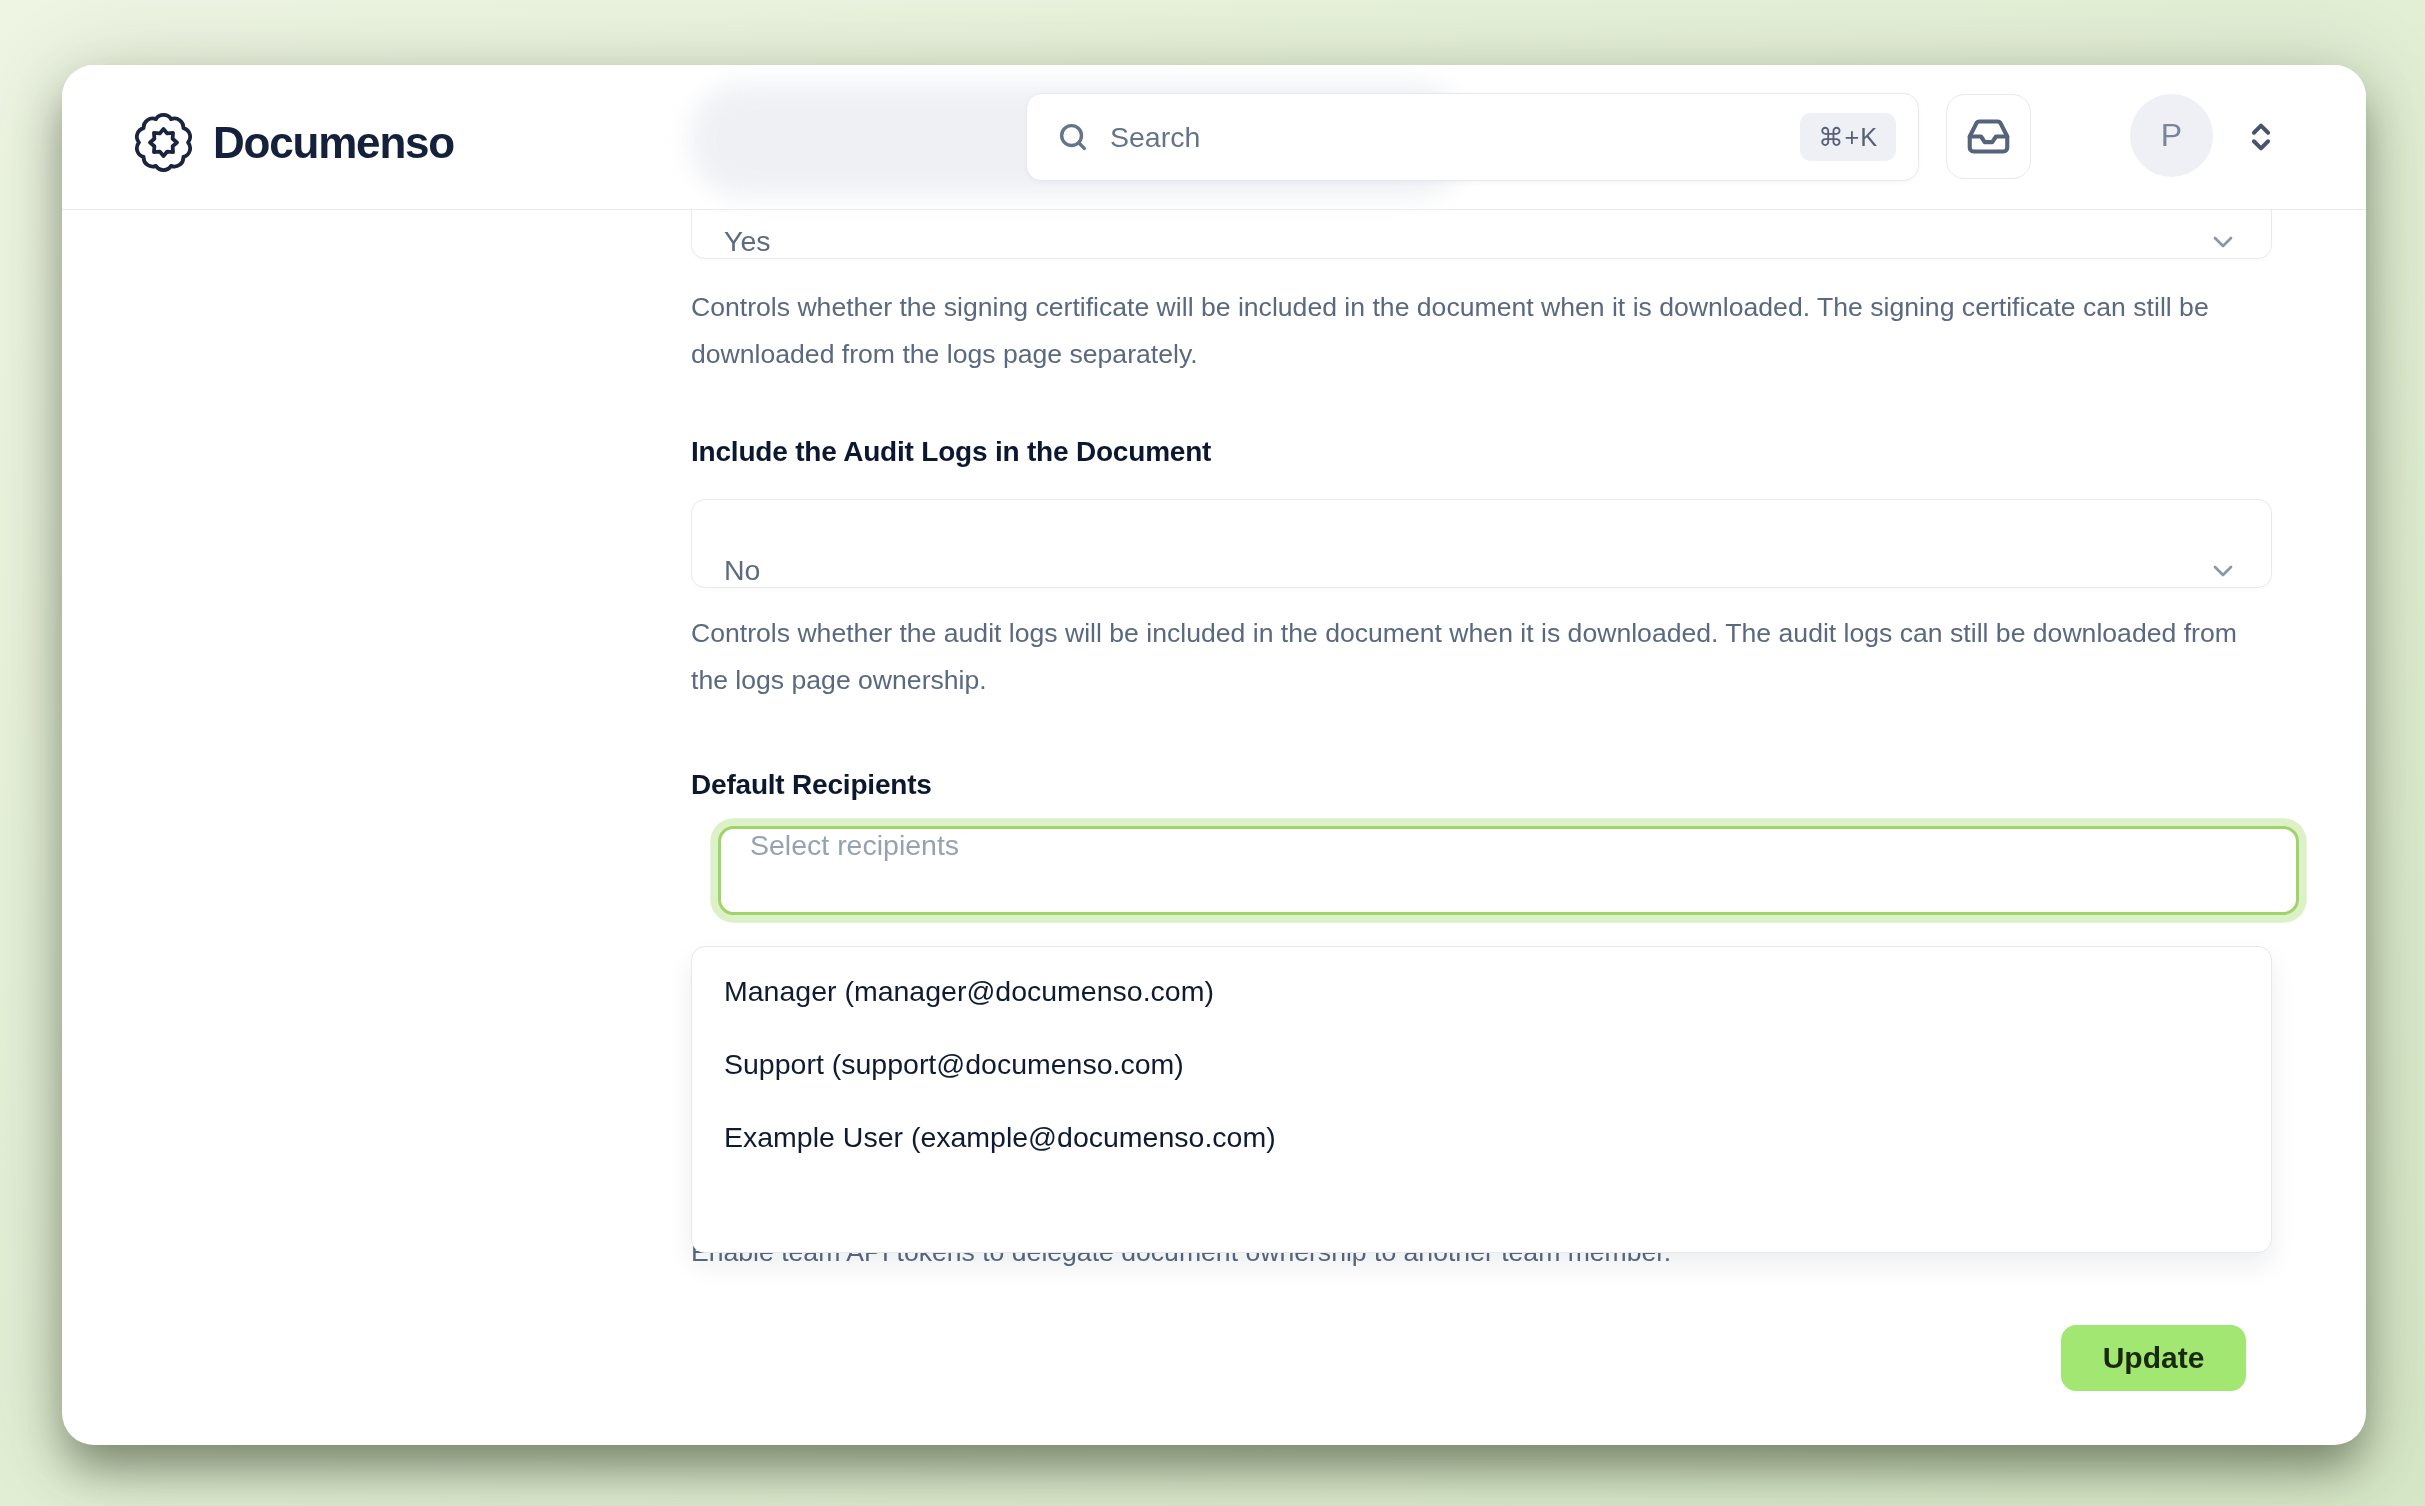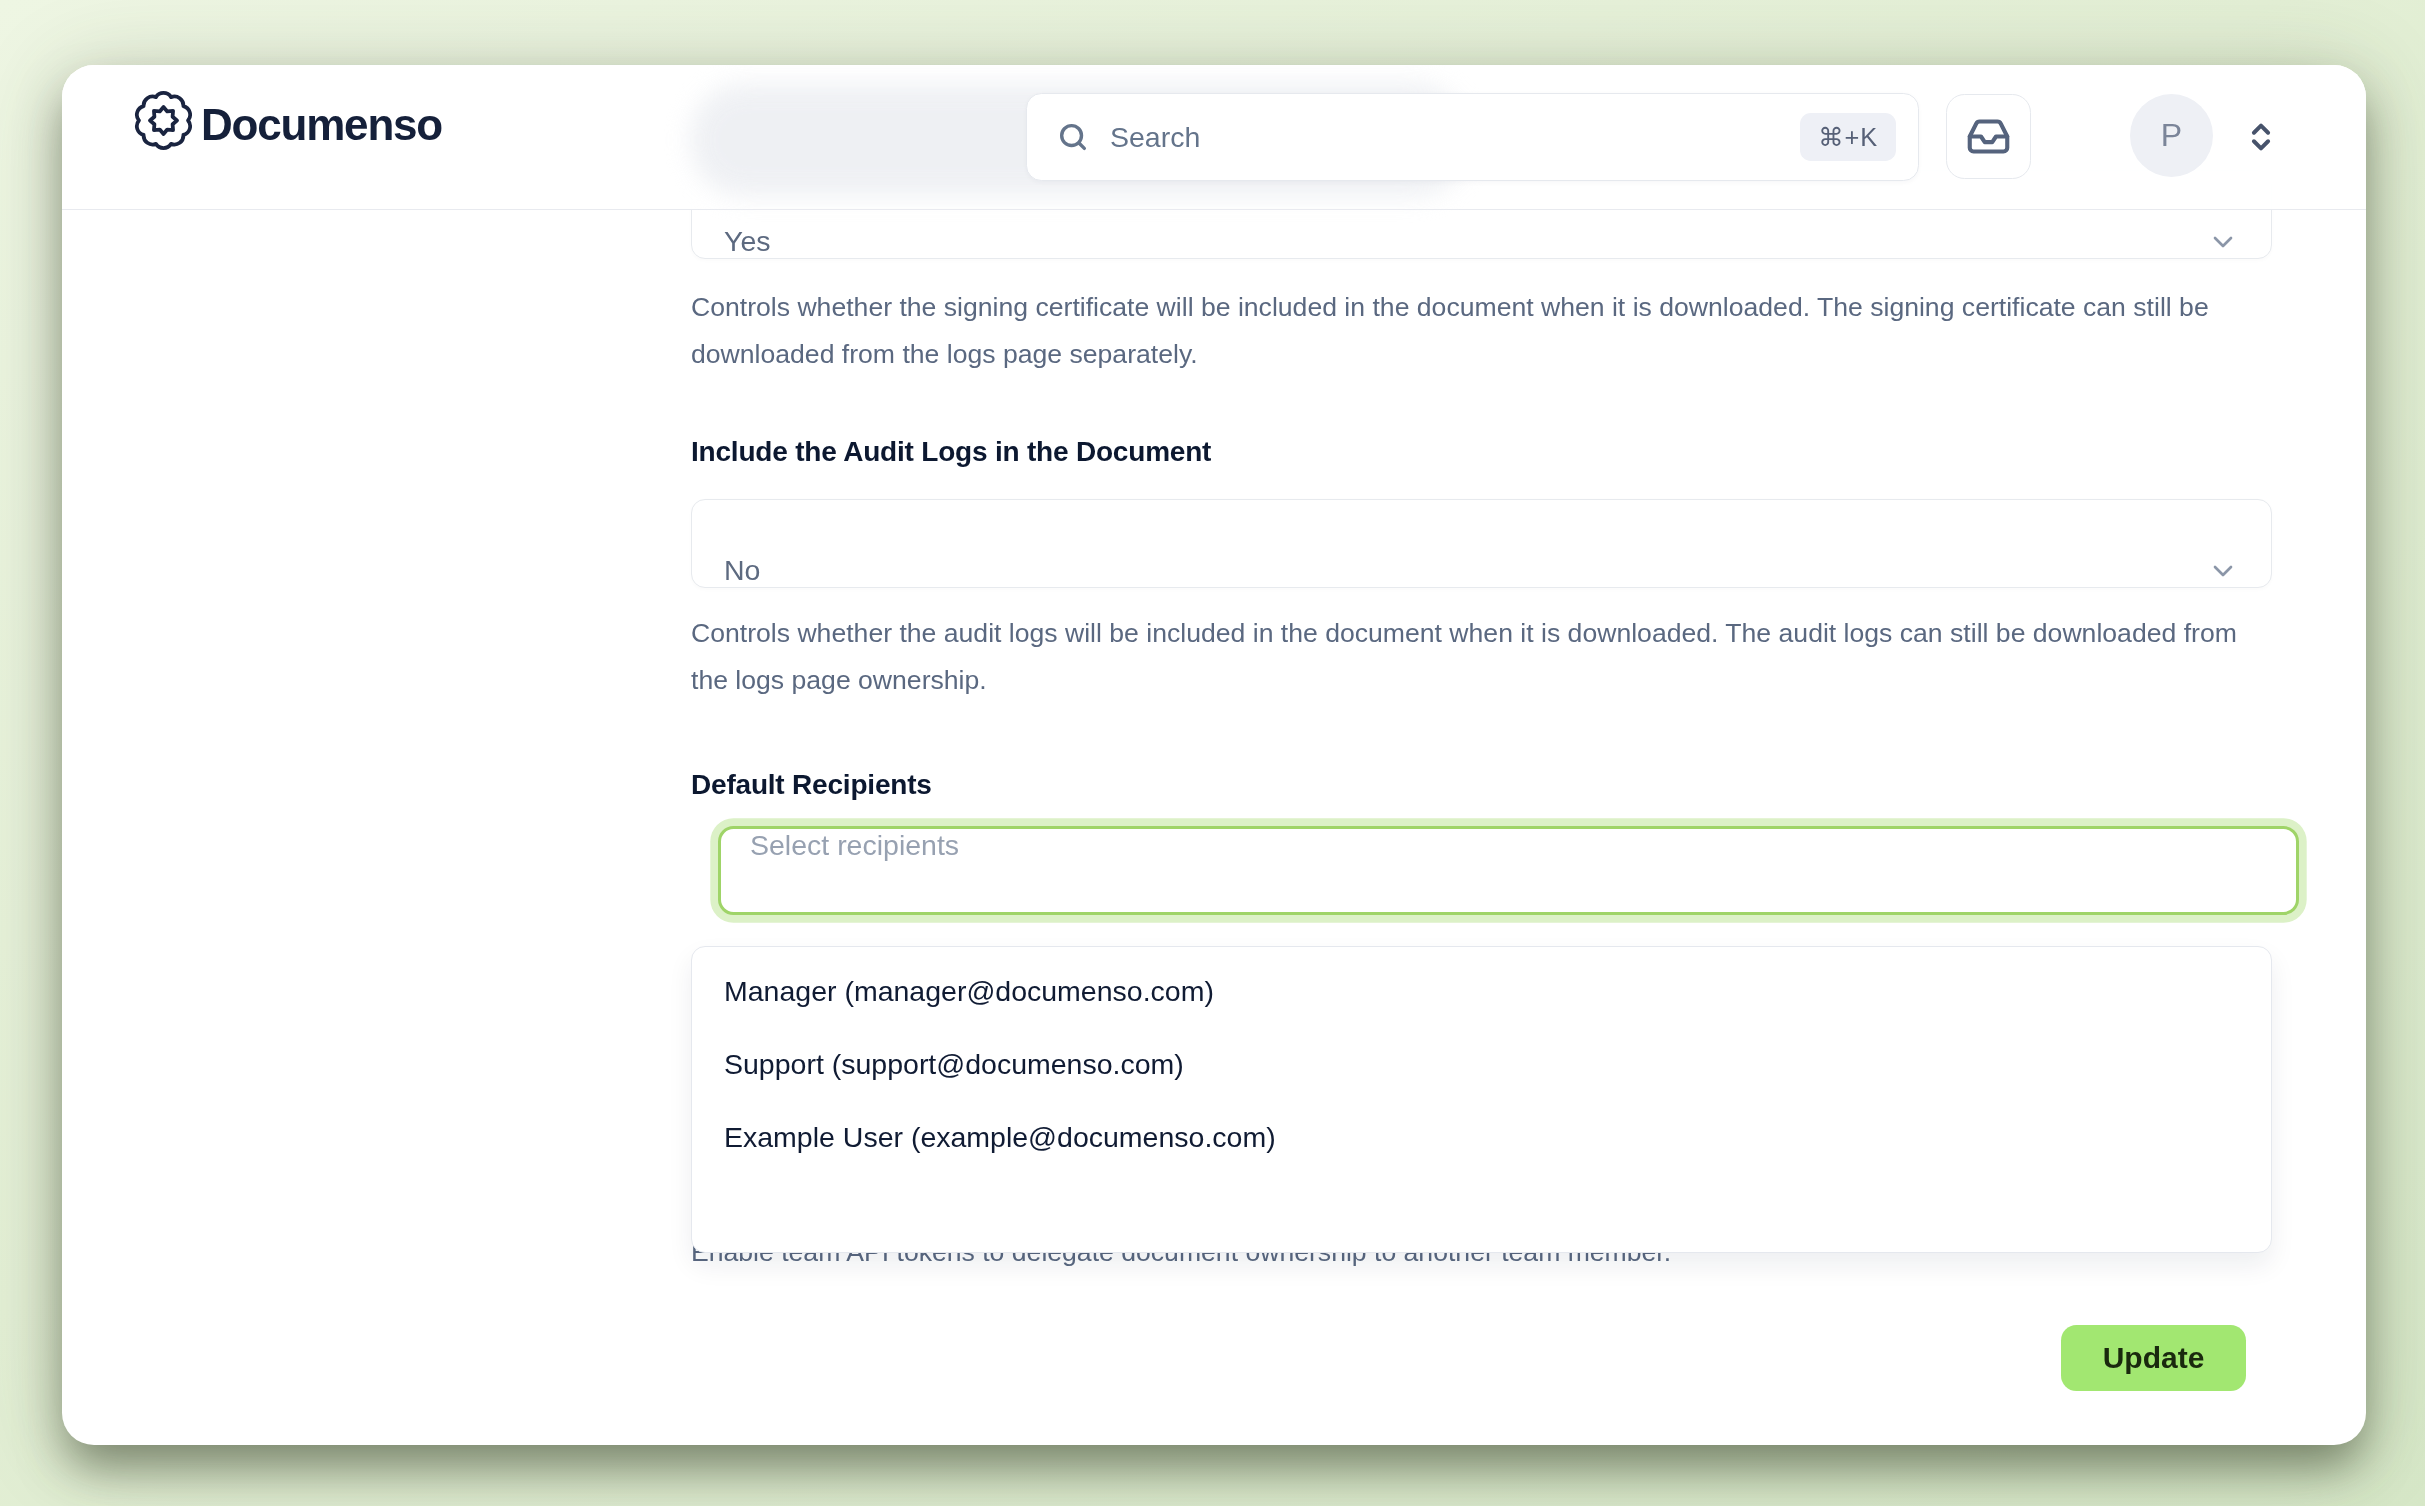--- a/index.html
+++ b/index.html
@@ -16,21 +16,21 @@
   }
   
   .header {
     position:absolute; left:0; top:0; width:100%; height:145px;
     background:rgba(255,255,255,.96); border-bottom:1.5px solid #e8eaef; z-index:20;
   }
   .blur-artifact {
     position:absolute; left:628px; top:18.5px; width:778px; height:112px;
     background:#eceef2; border-radius:54px; filter:blur(12.3px); opacity:.85;
   }
-  .logo { position:absolute; left:72px; top:26px; display:flex; align-items:flex-end; gap:8px; }
+  .logo { position:absolute; left:72px; top:48px; display:flex; align-items:center; gap:20px; }
   .logo svg { width:59px; height:59px; }
   .brand { font-size:44px; font-weight:800; letter-spacing:-1.2px; color:#15203a; }
   .searchbar {
     position:absolute; left:964px; top:28px; width:893px; height:88px;
     background:#ffffff; border:1.5px solid #e6e9ee; border-radius:15.4px;
     display:flex; align-items:center; padding:0 21.6px 0 29px;
     box-shadow:0 1.5px 4.6px rgba(20,30,50,.03);
   }
   .searchbar svg { width:34px; height:34px; flex:0 0 auto; }
   .searchbar input {

